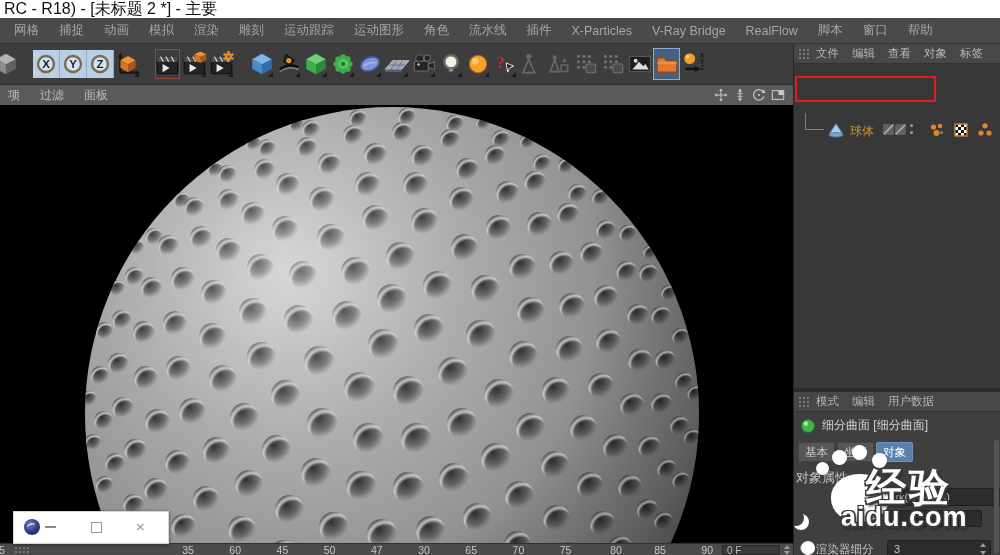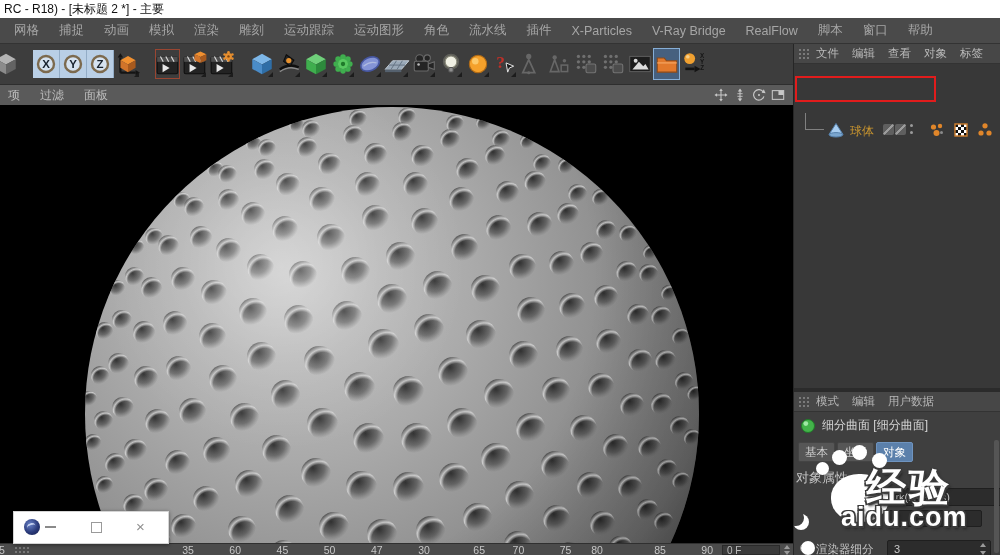--- a/index.html
+++ b/index.html
@@ -1,20 +1,20 @@
 <!DOCTYPE html>
 <html><head>
 <meta charset="utf-8">
 <style>
   html,body{margin:0;padding:0;}
   body{width:1000px;height:555px;position:relative;overflow:hidden;background:#3c3c3c;
        font-family:"Liberation Sans","DejaVu Sans",sans-serif;}
   
   #titlebar{position:absolute;left:0;top:0;width:1000px;height:29px;background:#ffffff;
-    color:#121212;font-size:12px;line-height:18px;padding-left:4px;box-sizing:border-box;white-space:nowrap;}
+    color:#121212;font-size:16px;line-height:18px;padding-left:4px;box-sizing:border-box;white-space:nowrap;}
   #menubar{position:absolute;left:0;top:18px;width:1000px;height:26px;background:#4a4a4a;
     display:flex;align-items:center;padding-left:4px;box-sizing:border-box;border-bottom:1px solid #333;}
   .mb-item{color:#a6a6a6;font-size:12.5px;padding:0 10px;white-space:nowrap;}
   
   #toolbar{position:absolute;left:0;top:44px;width:793px;height:41px;background:#3d3d3d;
     display:flex;align-items:center;border-bottom:1px solid #2e2e2e;box-sizing:border-box;}
   .tb-group{display:flex;margin-right:13px;align-items:center;}
   .tb-btn{width:27px;height:32px;display:flex;align-items:center;justify-content:center;position:relative;flex:none;}
   .tb-btn.flyout::after{content:"";position:absolute;right:2px;bottom:3px;border-left:5px solid transparent;
     border-bottom:5px solid #1c1c1c;}
@@ -639,24 +639,24 @@
   <div class="tl-grip"></div>
   <div class="tl-num" style="left:2px;">5</div>
   <div id="tl-framebox">0 F</div>
   <div id="tl-stepper"></div>
 <div class="tl-num" style="left: 188px;">35</div>
     <div class="tl-num" style="left: 235.2px;">60</div>
     <div class="tl-num" style="left: 282.4px;">45</div>
     <div class="tl-num" style="left: 329.6px;">50</div>
     <div class="tl-num" style="left: 376.8px;">47</div>
     <div class="tl-num" style="left: 424px;">30</div>
-    <div class="tl-num" style="left: 471.2px; margin-left: 8px;">65</div>
+    <div class="tl-num" style="left: 471.2px;">65</div>
     <div class="tl-num" style="left: 518.4px;">70</div>
     <div class="tl-num" style="left: 565.6px;">75</div>
-    <div class="tl-num" style="left: 597px;">80</div>
+    <div class="tl-num" style="left: 616px;">80</div>
     <div class="tl-num" style="left: 660px;">85</div>
     <div class="tl-num" style="left: 707.2px;">90</div>
   </div>
 
 <div id="float-win">
   <div id="fw-icon"></div>
   <div class="fw-min"></div>
   <div class="fw-max"></div>
   <div class="fw-close">×</div>
 </div>

